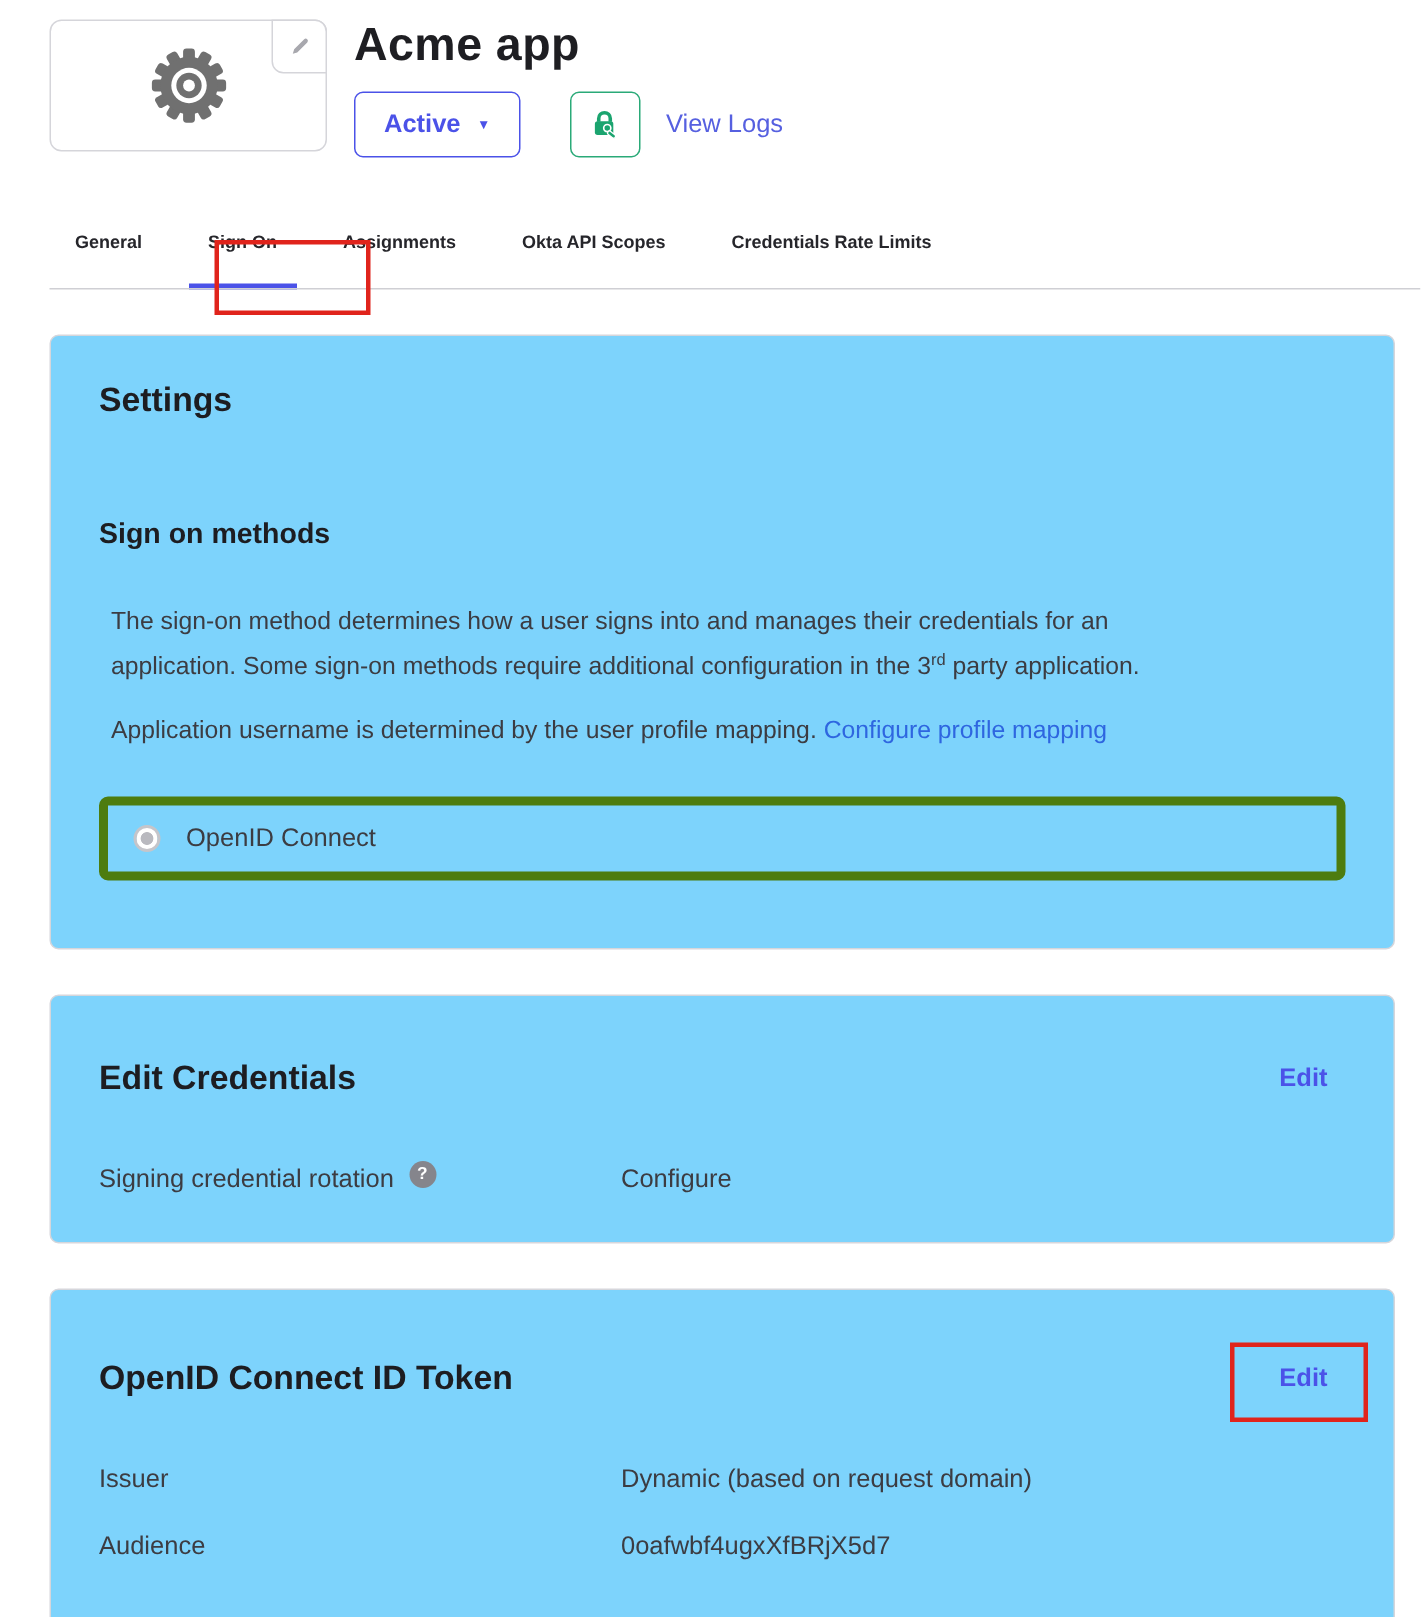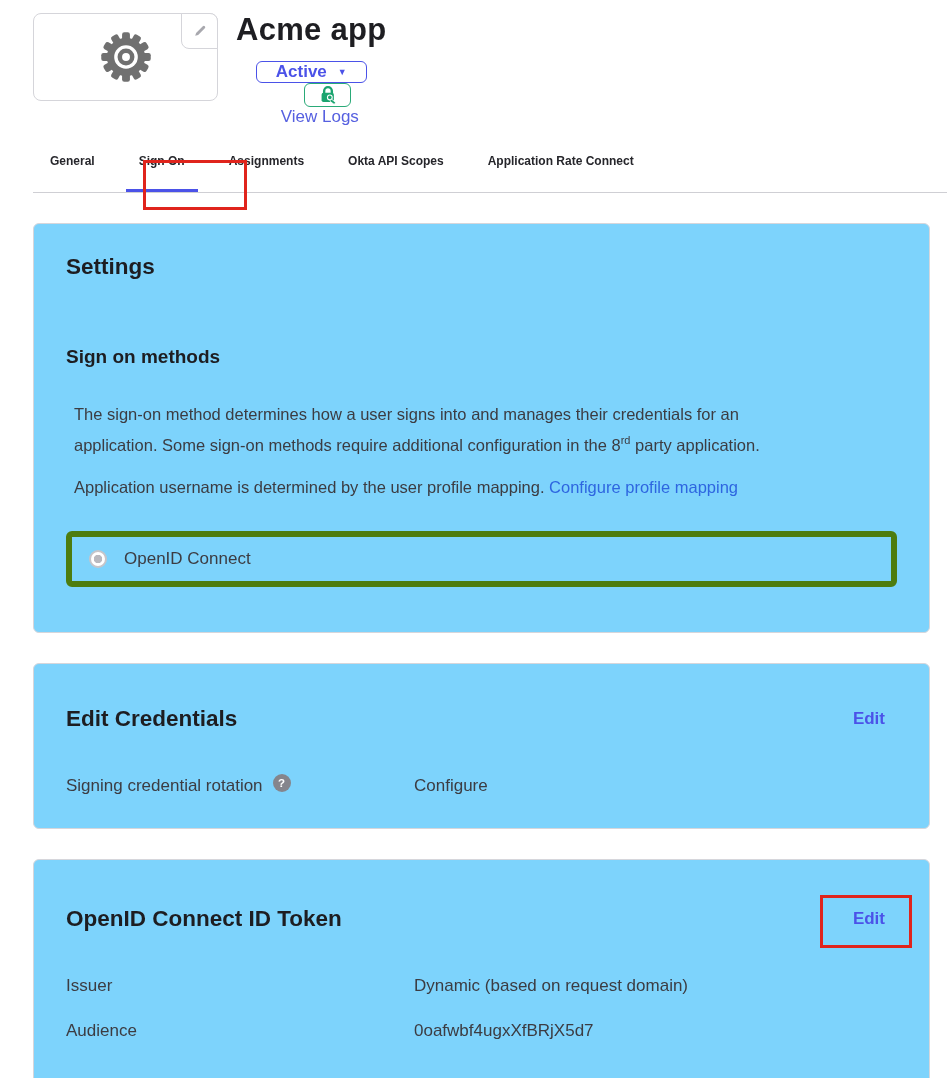--- a/index.html
+++ b/index.html
@@ -24,21 +24,21 @@
     background: #fff; border: 1px solid #d5d5da;
     border-top-right-radius: 8px; border-bottom-left-radius: 8px;
     display: flex; align-items: center; justify-content: center;
     cursor: pointer; padding: 0;
   }
   .head-right { margin-left: 18px; }
   .app-title {
     margin: 0; font-size: 31px; line-height: 34px; font-weight: 600;
     letter-spacing: 0.3px; color: #1e1e22;
   }
-  .head-actions { display: flex; align-items: center; margin-top: 14px; height: 44px; flex-direction: column; }
+  .head-actions { display: flex; align-items: center; margin-top: 14px; height: 44px; }
   .btn-status {
     display: inline-flex; align-items: center; gap: 11px;
     height: 44px; padding: 0 19px;
     background: #fff; border: 1px solid #4b52e8; border-radius: 6px;
     color: #4b52e8; font-size: 17px; font-weight: 700;
     font-family: inherit; cursor: pointer;
   }
   .caret { font-size: 9px; line-height: 1; }
   .btn-token {
     margin-left: 33px; width: 47px; height: 44px;
@@ -168,30 +168,30 @@
       </div>
     </div>
   </header>
 
   <nav class="tabbar">
     <div class="tabs">
       <div class="tab">General</div>
       <div class="tab active">Sign On</div>
       <div class="tab">Assignments</div>
       <div class="tab">Okta API Scopes</div>
-      <div class="tab">Application Rate Connect</div>
+      <div class="tab">Credentials Rate Limits</div>
     </div>
     <div class="tab-divider"></div>
   </nav>
 
   <section class="card">
     <h2 class="card-title">Settings</h2>
     <div class="settings-section">
       <h3 class="section-title indent">Sign on methods</h3>
-      <p class="body"><span>The sign-on method determines how a user signs into and manages their credentials for an</span><br><span>application. Some sign-on methods require additional configuration in the 8</span><sup>rd</sup><span> party application.</span></p>
+      <p class="body"><span>The sign-on method determines how a user signs into and manages their credentials for an</span><br><span>application. Some sign-on methods require additional configuration in the 3</span><sup>rd</sup><span> party application.</span></p>
       <p class="body second"><span>Application username is determined by the user profile mapping. </span><a href="#" class="link">Configure profile mapping</a></p>
       <div class="option-box">
         <span class="radio"></span>
         <span class="option-label">OpenID Connect</span>
       </div>
     </div>
   </section>
 
   <section class="card card-token">
     <div class="card-head">

